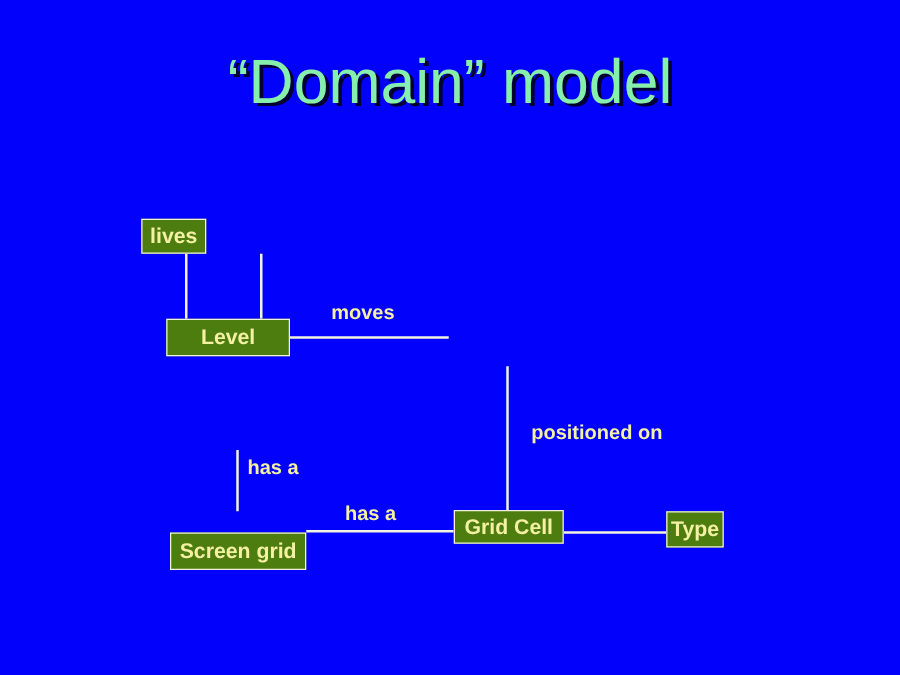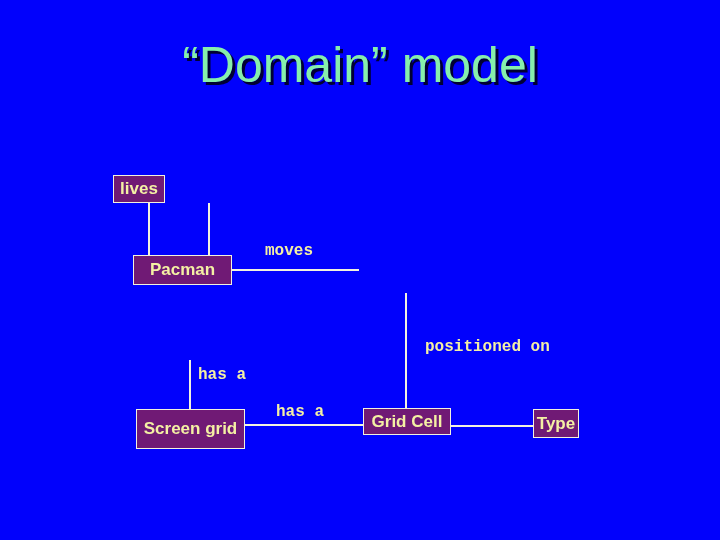--- a/index.html
+++ b/index.html
@@ -26,36 +26,35 @@
     font-weight: normal;
     color: #86efac;
     text-shadow: 3px 3px 0 #000033;
     letter-spacing: 0px;
     white-space: nowrap;
   }
   .node {
     position: absolute;
     box-sizing: border-box;
     border: 1.5px solid #f2f2df;
-    background: #701a75;
+    background: #4d7c0f;
     color: #f4f0a4;
     font-size: 17px;
     font-weight: bold;
     display: flex;
     align-items: center;
     justify-content: center;
     white-space: nowrap;
   }
   .edge-label {
     position: absolute;
     color: #f4f0a4;
     font-size: 16px;
     font-weight: bold;
     white-space: nowrap;
-    font-family: Liberation Mono, monospace;
   }
   .line {
     position: absolute;
     background: #f2f2df;
   }
 </style>
 </head>
 <body>
 
 <div class="slide">
@@ -64,22 +63,22 @@
 
   <div class="line" style="left:148px; top:203px; width:1.5px; height:52px;"></div>
   <div class="line" style="left:208px; top:203px; width:1.5px; height:52px;"></div>
   <div class="line" style="left:232px; top:269px; width:127px; height:1.5px;"></div>
   <div class="line" style="left:405px; top:293px; width:1.5px; height:115px;"></div>
   <div class="line" style="left:189px; top:360px; width:1.5px; height:49px;"></div>
   <div class="line" style="left:245px; top:424px; width:118px; height:1.5px;"></div>
   <div class="line" style="left:451px; top:425px; width:82px; height:1.5px;"></div>
 
   <div class="node" style="left:113px; top:175px; width:52px; height:28px;">lives</div>
-  <div class="node" style="left:133px; top:255px; width:99px; height:30px;">Pacman</div>
-  <div class="node" style="left:136px; top:409px; width:109px; height:40px;">Screen grid</div>
+  <div class="node" style="left:133px; top:255px; width:99px; height:30px;">Level</div>
+  <div class="node" style="left:136px; top:426px; width:109px; height:30px;">Screen grid</div>
   <div class="node" style="left:363px; top:408px; width:88px; height:27px;">Grid Cell</div>
   <div class="node" style="left:533px; top:409px; width:46px; height:29px;">Type</div>
 
   <div class="edge-label" style="left:265px; top:242px;">moves</div>
   <div class="edge-label" style="left:198px; top:366px;">has a</div>
   <div class="edge-label" style="left:276px; top:403px;">has a</div>
   <div class="edge-label" style="left:425px; top:338px;">positioned on</div>
 
 </div>
 

